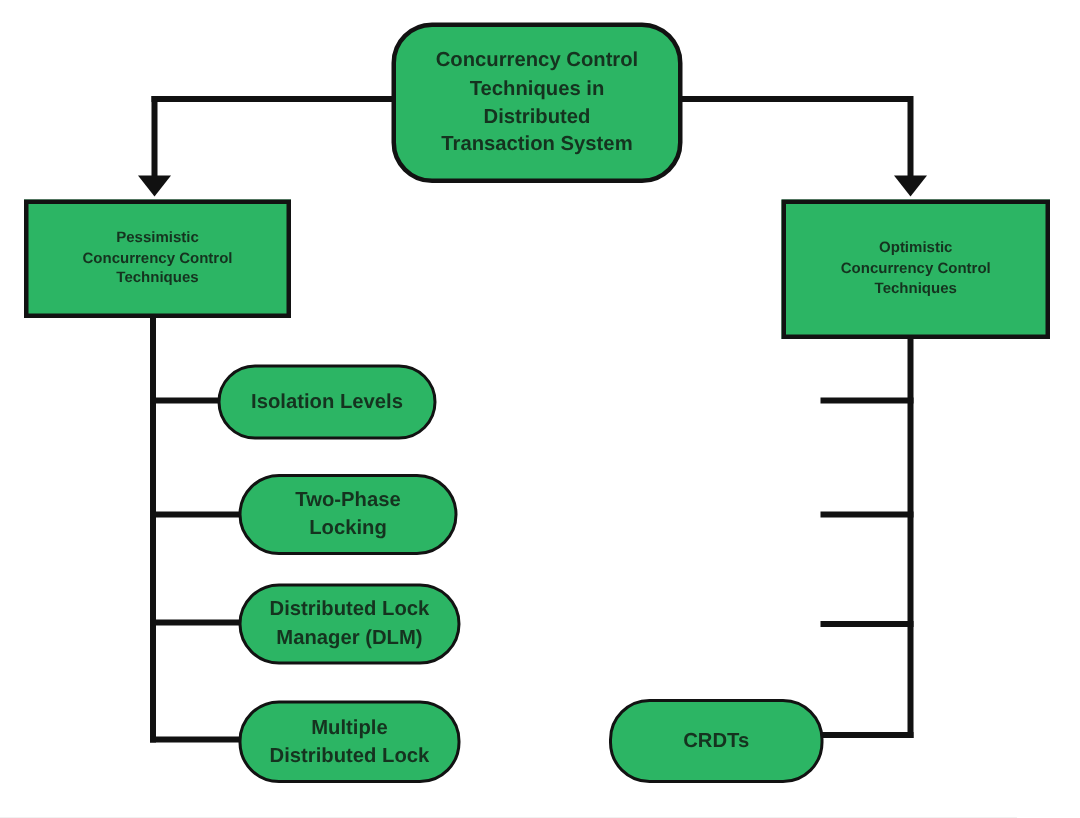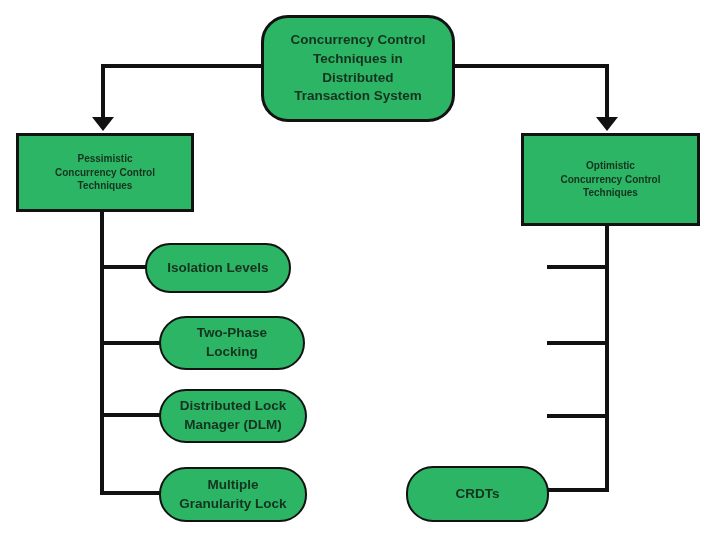--- a/index.html
+++ b/index.html
@@ -72,17 +72,17 @@
   <div class="node branch" style="left:521px;top:133px;width:179px;height:93px;">Optimistic
 Concurrency Control
 Techniques</div>
 
   <div class="node pill" style="left:145px;top:243px;width:146px;height:50px;">Isolation Levels</div>
   <div class="node pill" style="left:159px;top:316px;width:146px;height:54px;">Two-Phase
 Locking</div>
   <div class="node pill" style="left:159px;top:389px;width:148px;height:54px;">Distributed Lock
 Manager (DLM)</div>
   <div class="node pill" style="left:159px;top:467px;width:148px;height:55px;">Multiple
-Granularity Lock</div>
+Distributed Lock</div>
 
   <div class="node pill" style="left:406px;top:466px;width:143px;height:56px;">CRDTs</div>
 
 </div>
 
 </body></html>

